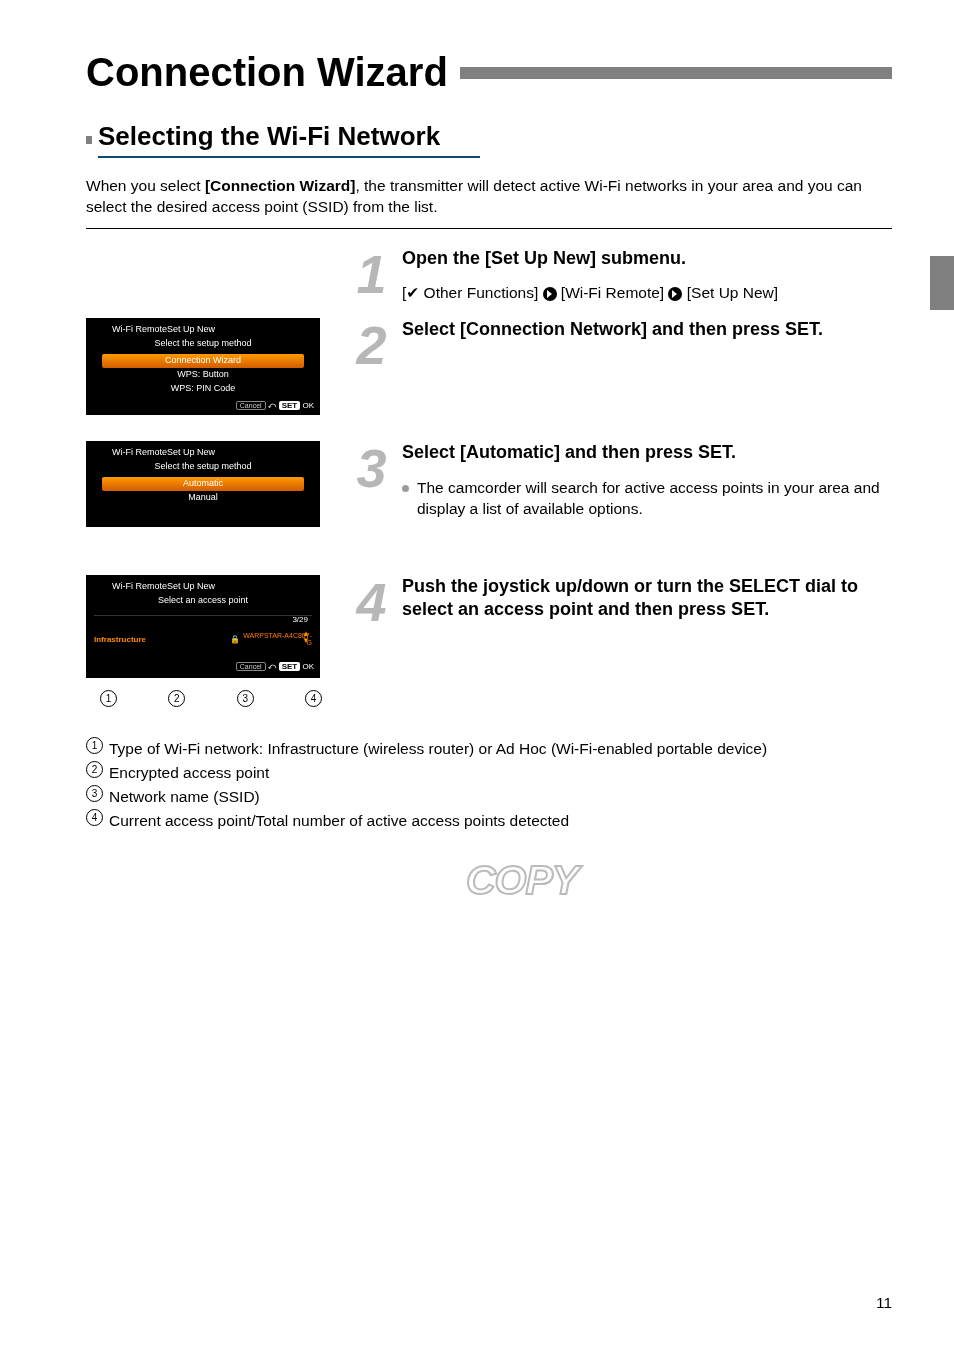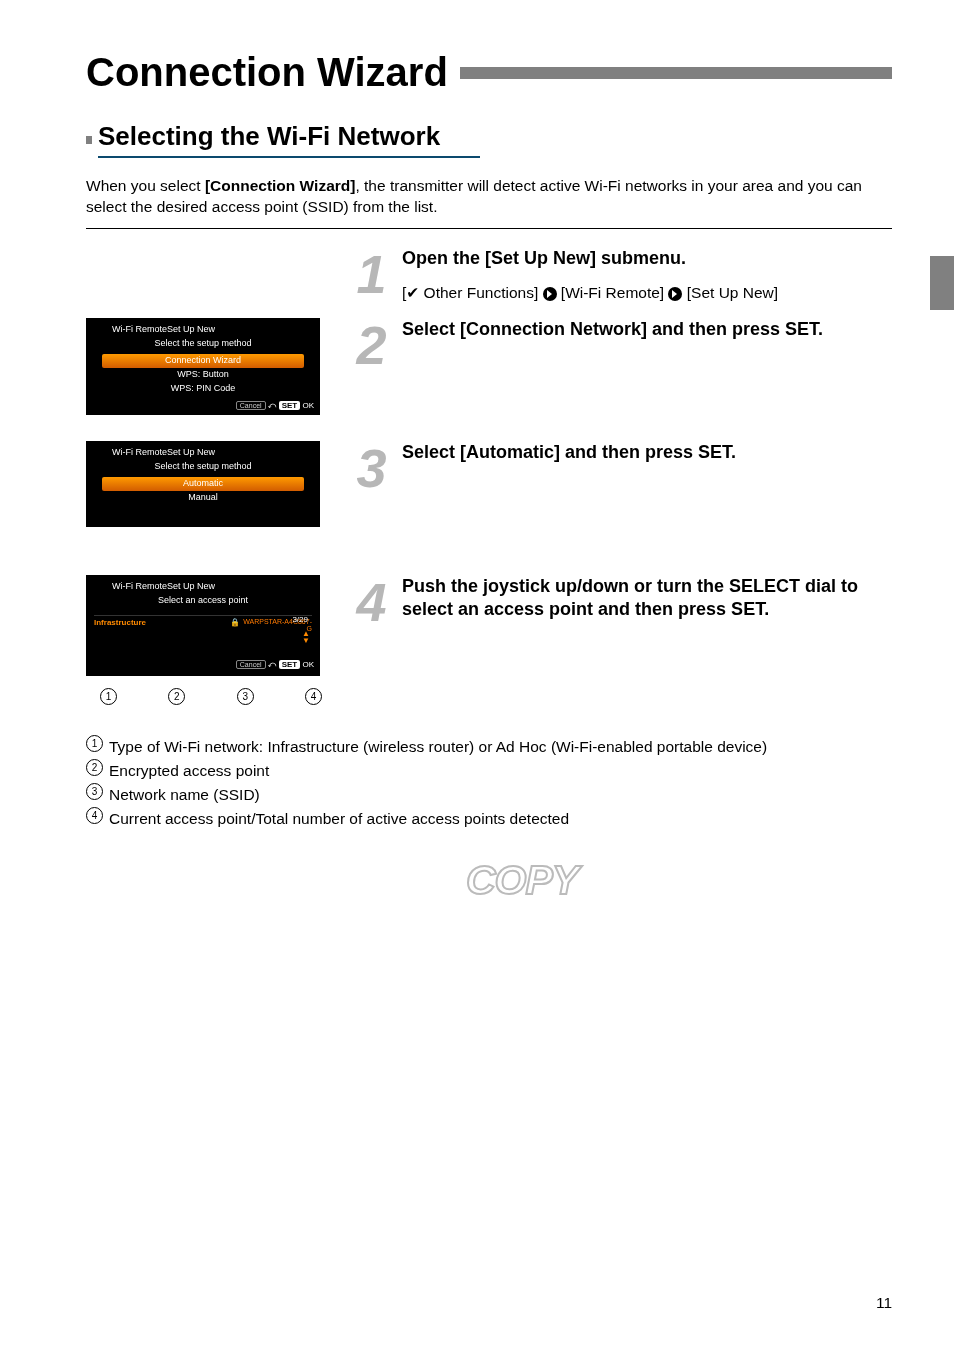--- a/index.html
+++ b/index.html
@@ -177,22 +177,23 @@
     color: #ccc;
     padding: 0 3px;
     border-radius: 2px;
     font-size: 7px;
   }
   
   .lcd .grid {
     display: flex;
     font-size: 8px;
     border-top: 1px solid #333;
-    margin: 4px 2px 12px 2px;
-    padding-top: 2px;
+    margin: 4px 2px 0 2px;
+    padding-top: 16px;
+    align-items: center;
   }
   .lcd .grid .c1 { width: 58px; color: #ff8a00; font-weight: bold;}
   .lcd .grid .c2 { flex:1; text-align:center; color:#fff; }
   .lcd .grid .c3 { width:14px; text-align:center; color:#ffbb00;}
   .lcd .grid .c4 { width:70px; text-align:right; color:#ff7a00; font-size:7px;}
   .lcd .count {
     position: absolute;
     right: 12px;
     top: 40px;
     font-size: 8px;
@@ -357,20 +358,26 @@
           <div class="lcd-sub">Select the setup method</div>
           <div class="opt hl">Automatic</div>
           <div class="opt">Manual</div>
           <div style="height:18px;"></div>
         </div>
       </div>
       <div class="body-col">
         <div class="big-num">3</div>
         <div class="step-text">
           <div class="step-title">Select [Automatic] and then press SET.</div>
+          <div class="step-body">
+            <div class="bullet-row">
+              <span class="bullet-dot"></span>
+              <span class="txt">The camcorder will search for active access points in your area and display a list of available options.</span>
+            </div>
+          </div>
         </div>
       </div>
     </div>
 
     <div class="step">
       <div class="shot-col">
         <div class="lcd" style="padding-bottom:6px;">
           <div class="lcd-hdr">
             <span>Wi-Fi Remote</span>
             <span>Set Up New</span>

